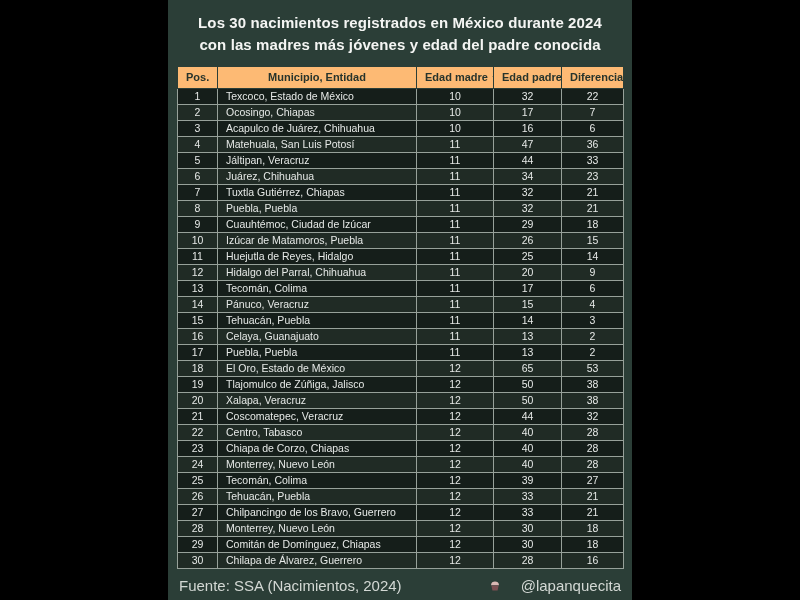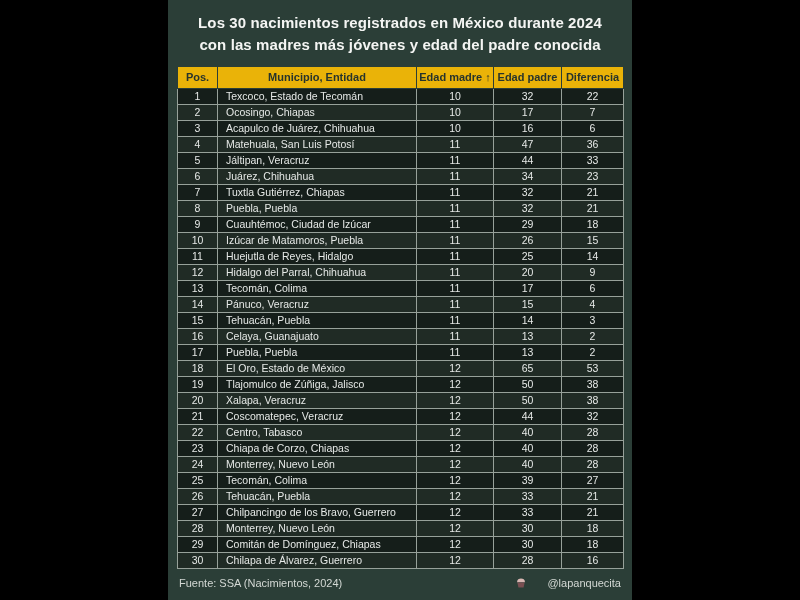--- a/index.html
+++ b/index.html
@@ -32,26 +32,26 @@
     border-collapse:collapse;
     table-layout:fixed;
     margin-top:10px;
   }
   col.c-pos   { width:40px; }
   col.c-mun   { width:199px; }
   col.c-madre { width:77px; }
   col.c-padre { width:68px; }
   col.c-dif   { width:62px; }
   thead th {
-    background:#eab308;
+    background:#fdba74;
     color:#27342c;
     font-size:11px;
     font-weight:bold;
     line-height:19px;
-    padding:1px 2px;
+    padding:1px 8px;
     border:1px solid #2b3e37;
     text-align:center;
     white-space:nowrap;
     overflow:hidden;
   }
   tbody td {
     color:#e6e9e7;
     font-size:10.5px;
     line-height:15px;
     height:15px;
@@ -64,21 +64,21 @@
   tbody td.mun { text-align:left; padding-left:8px; }
   tbody tr:nth-child(odd)  td { background:#151e1a; }
   tbody tr:nth-child(even) td { background:#202b25; }
   .footer {
     width:446px;
     margin-top:8px;
     display:flex;
     justify-content:space-between;
     align-items:center;
     color:#d3d8d4;
-    font-size:11px;
+    font-size:15px;
     padding:0 2px;
   }
   .credit { display:flex; align-items:center; gap:20px; }
   .sort-arrow { margin-left:3px; }
 </style>
 </head>
 <body>
 
 <div class="frame">
   <div class="card">
@@ -101,21 +101,21 @@
           <th>Pos.</th>
           <th>Municipio, Entidad</th>
           <th><span>Edad madre</span><span class="sort-arrow">↑</span></th>
           <th>Edad padre</th>
           <th>Diferencia</th>
         </tr>
       </thead>
       <tbody>
           <tr>
     <td>1</td>
-    <td class="mun">Texcoco, Estado de Tecomán</td>
+    <td class="mun">Texcoco, Estado de México</td>
     <td>10</td>
     <td>32</td>
     <td>22</td>
   </tr>
           <tr>
     <td>2</td>
     <td class="mun">Ocosingo, Chiapas</td>
     <td>10</td>
     <td>17</td>
     <td>7</td>

